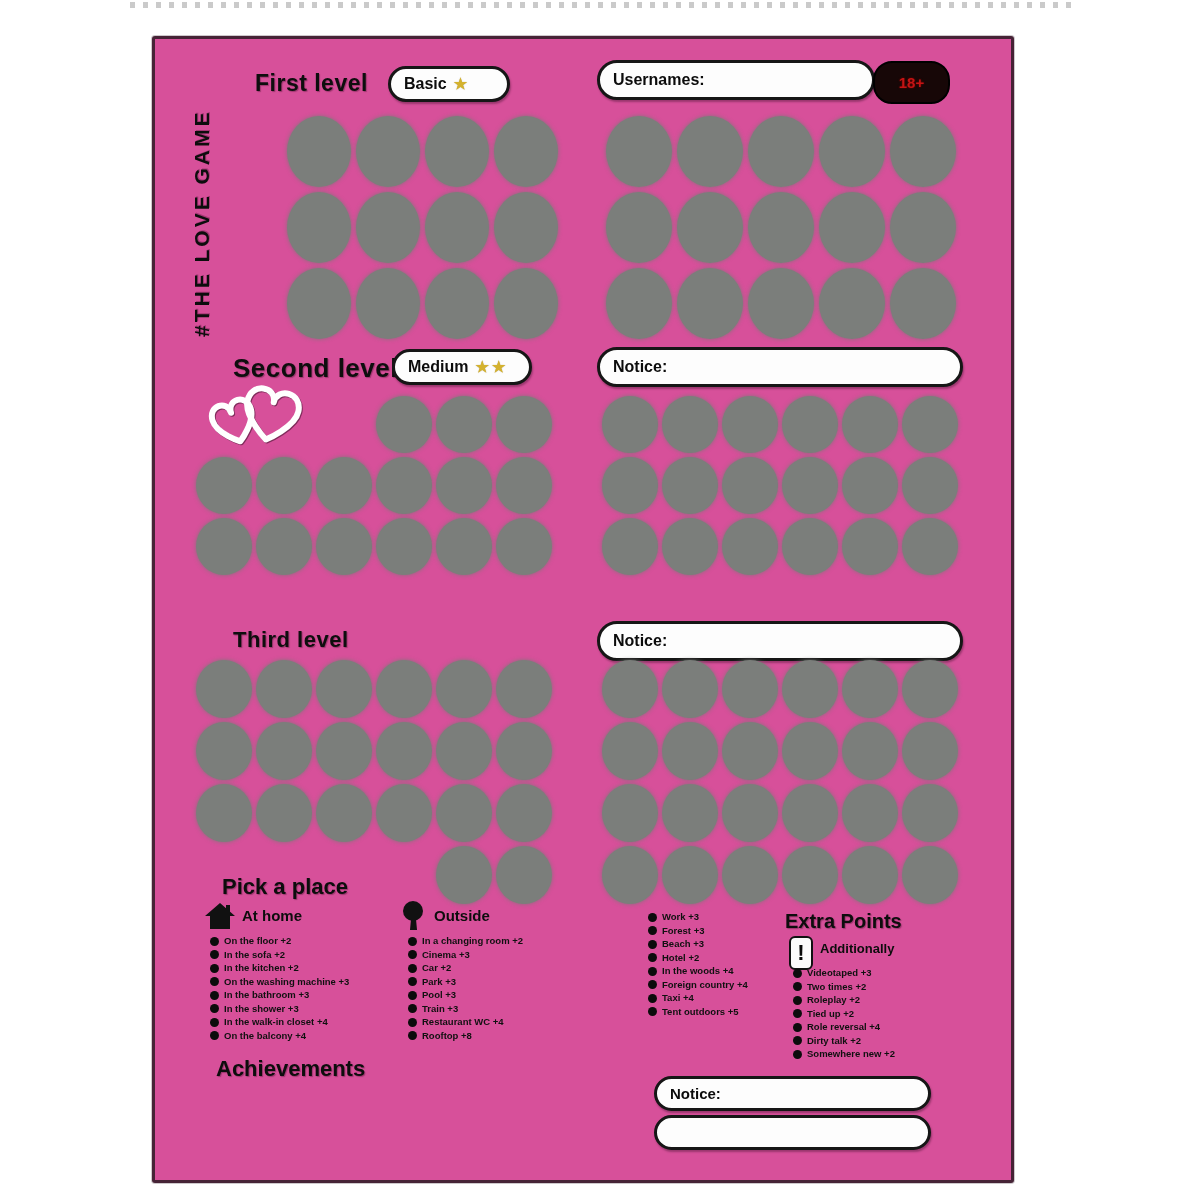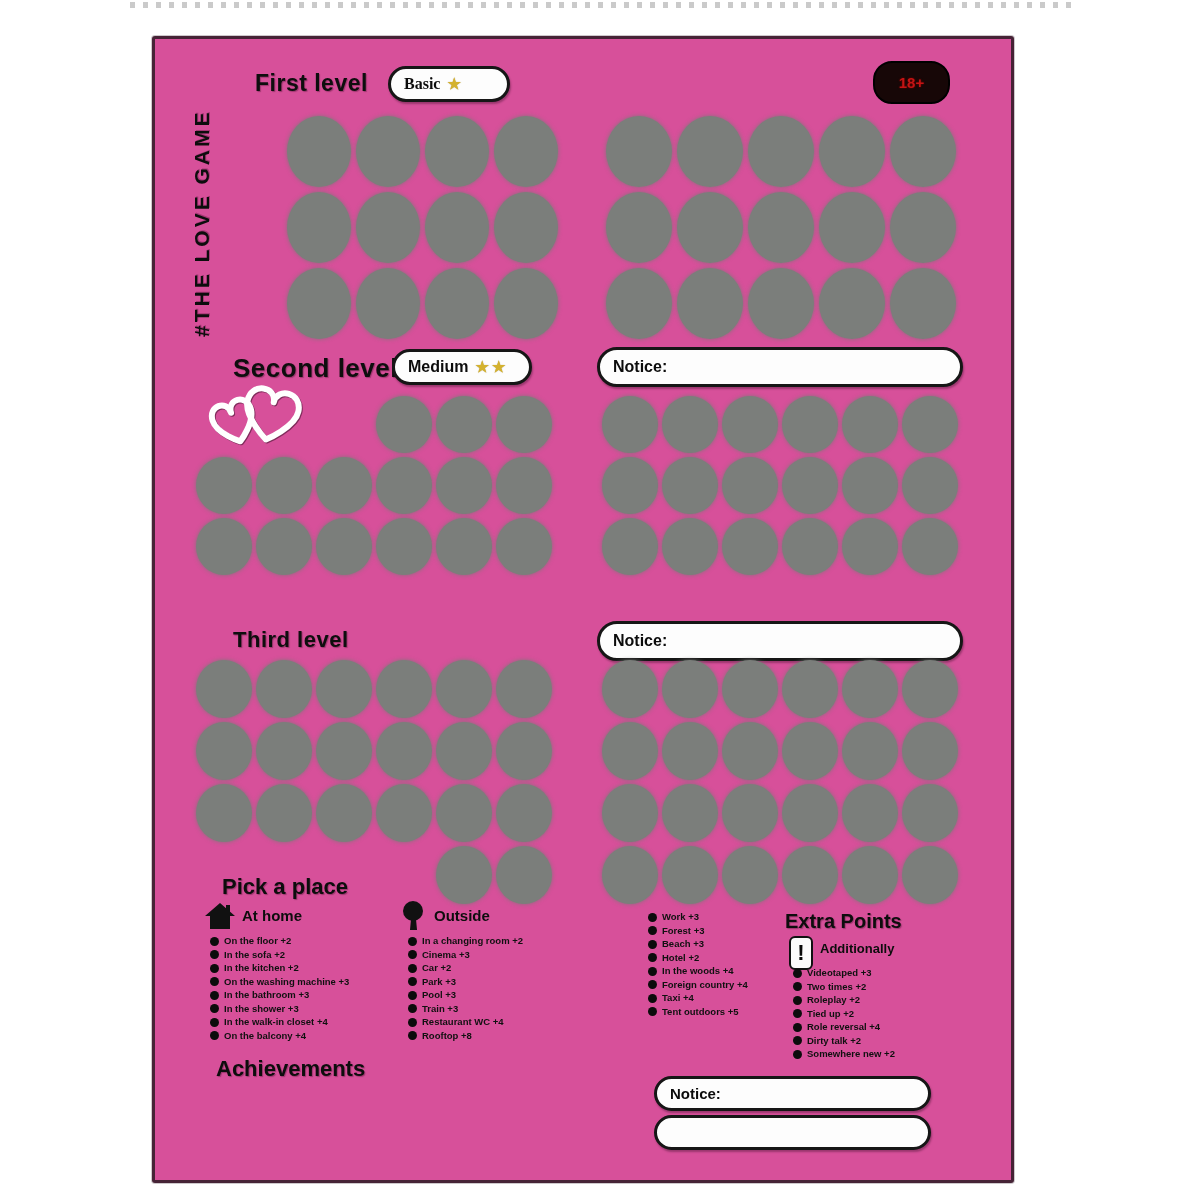--- a/index.html
+++ b/index.html
@@ -45,23 +45,26 @@
 <body>
 
 <div class="stage">
   <div class="top-speckle"></div>
 
   <div class="card" style="background: rgb(215, 80, 154);"></div>
 
   <div class="vtitle">#THE LOVE GAME</div>
 
   <div class="level-label" style="left:255px;top:70px;font-size:23px;">First level</div>
-  <div class="pill" style="left:388px;top:66px;width:122px;height:36px;font-size:16px;font-family:Liberation Serif, serif;">
+  <div class="pill" style="left:388px;top:66px;width:122px;height:36px;font-size:16px;">
     <span>Basic</span>
     <span class="stars">★</span>
+  </div>
+  <div class="pill" style="left:597px;top:60px;width:278px;height:40px;font-size:16px;">
+    <span>Usernames:</span>
   </div>
   <div class="badge18" style="left:873px;top:61px;width:73px;height:39px;font-size:15px;text-align:center;">18+</div>
   <div class="grid" style="left:287px;top:116px;">
       <div style="display: flex; gap: 5px; margin-bottom: 5px;">
         <div class="circle" style="width: 64px; height: 71px; background: rgb(123, 126, 123);"></div>
         <div class="circle" style="width: 64px; height: 71px; background: rgb(123, 126, 123);"></div>
         <div class="circle" style="width: 64px; height: 71px; background: rgb(123, 126, 123);"></div>
         <div class="circle" style="width: 64px; height: 71px; background: rgb(123, 126, 123);"></div>
       </div>
       <div style="display: flex; gap: 5px; margin-bottom: 5px;">

